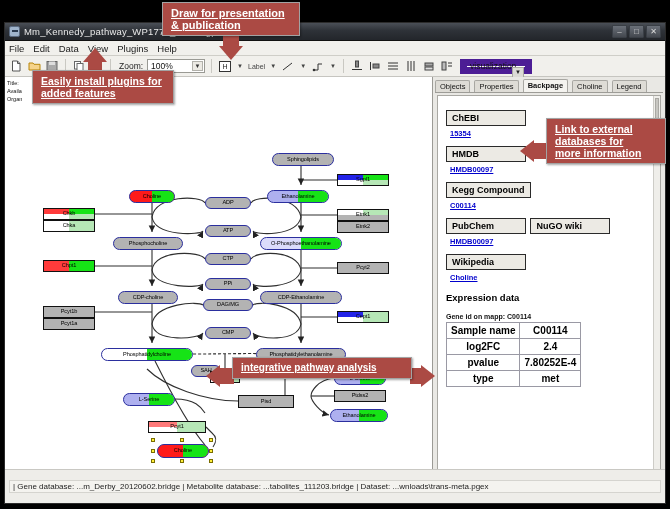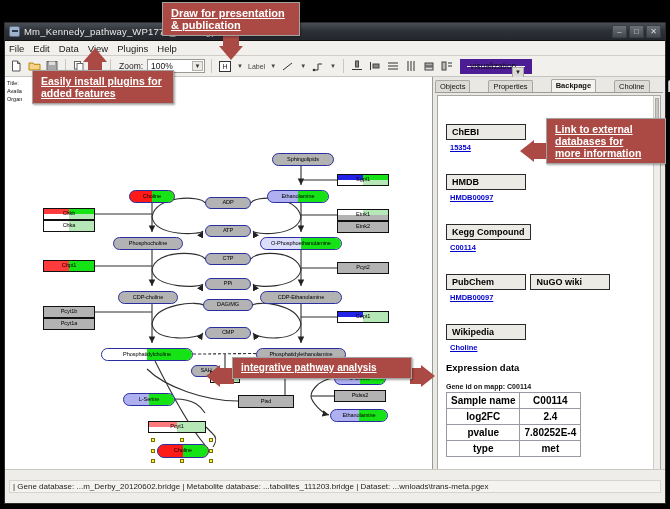--- a/index.html
+++ b/index.html
@@ -131,39 +131,39 @@
   .lbl{ position:relative; z-index:3; }
   svg.wires{ position:absolute; left:0; top:0; width:428px; height:430px; }
 
   .sel-handles span{
     position:absolute; width:4px;height:4px;background:#ffef3a;border:1px solid #7a6d00;
   }
 
   
   .tabs{
     position:absolute;left:2px;top:2px;right:2px;height:14px;
-    display:flex; align-items:flex-end; gap:18px;
+    display:flex; align-items:flex-end; gap:4px;
     border-bottom:1px solid #9d9c97;
   }
   .tab{
     font-size:7.5px;color:#111;padding:1px 4px;
     background:#dedcd6;border:1px solid #a8a7a2;border-bottom:none;
     border-radius:2px 2px 0 0;
   }
   .tab.active{ background:#f4f3ef; font-weight:bold; padding-bottom:2px; }
   .bp{
     position:absolute;left:4px;top:18px;right:4px;bottom:2px;
     background:#fff;border:1px solid #a9a8a3; overflow:hidden;
   }
   .bp-inner{ padding:6px 8px; }
   .bp-head{
     display:inline-block; min-width:80px;
     border:1.4px solid #2a2a2a; background:#eceae4;
     font-size:9px; font-weight:bold; color:#000;
-    padding:2px 5px; margin-top:22px;
+    padding:2px 5px; margin-top:8px;
   }
   .bp-link{
     display:block; font-size:7.5px; color:#0000cc; text-decoration:underline;
     margin:3px 0 0 4px; font-weight:bold;
   }
   .bp-plain{ font-size:7.5px;color:#111;margin:3px 0 0 4px;font-weight:bold; }
   .bp-title2{ font-size:9.5px;font-weight:bold;color:#000;margin-top:10px; }
   .bp-gid{ font-size:7px;color:#111;margin-top:10px;font-weight:bold; }
   table.expr{ border-collapse:collapse; margin-top:2px; }
   table.expr td{

